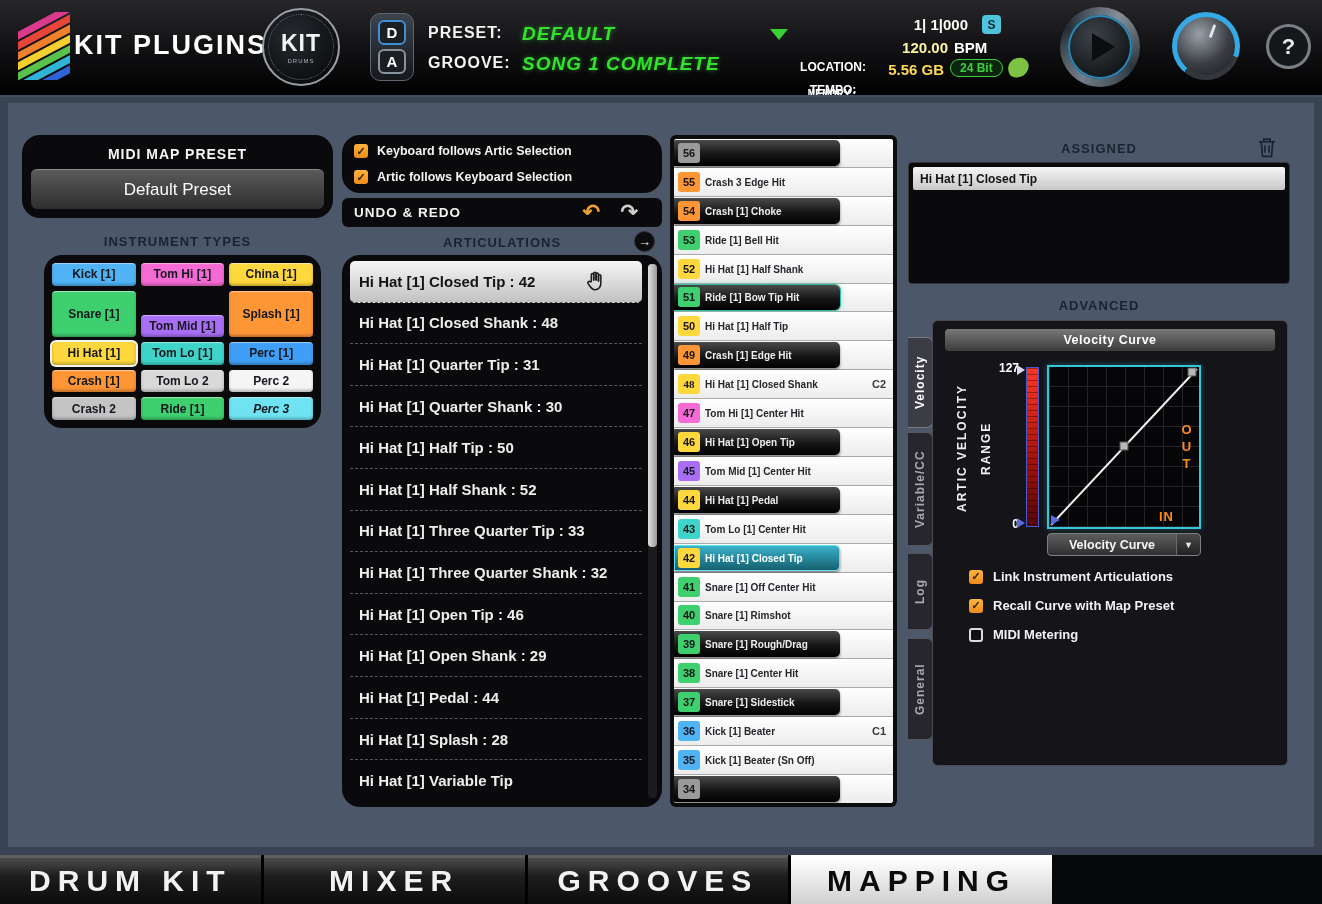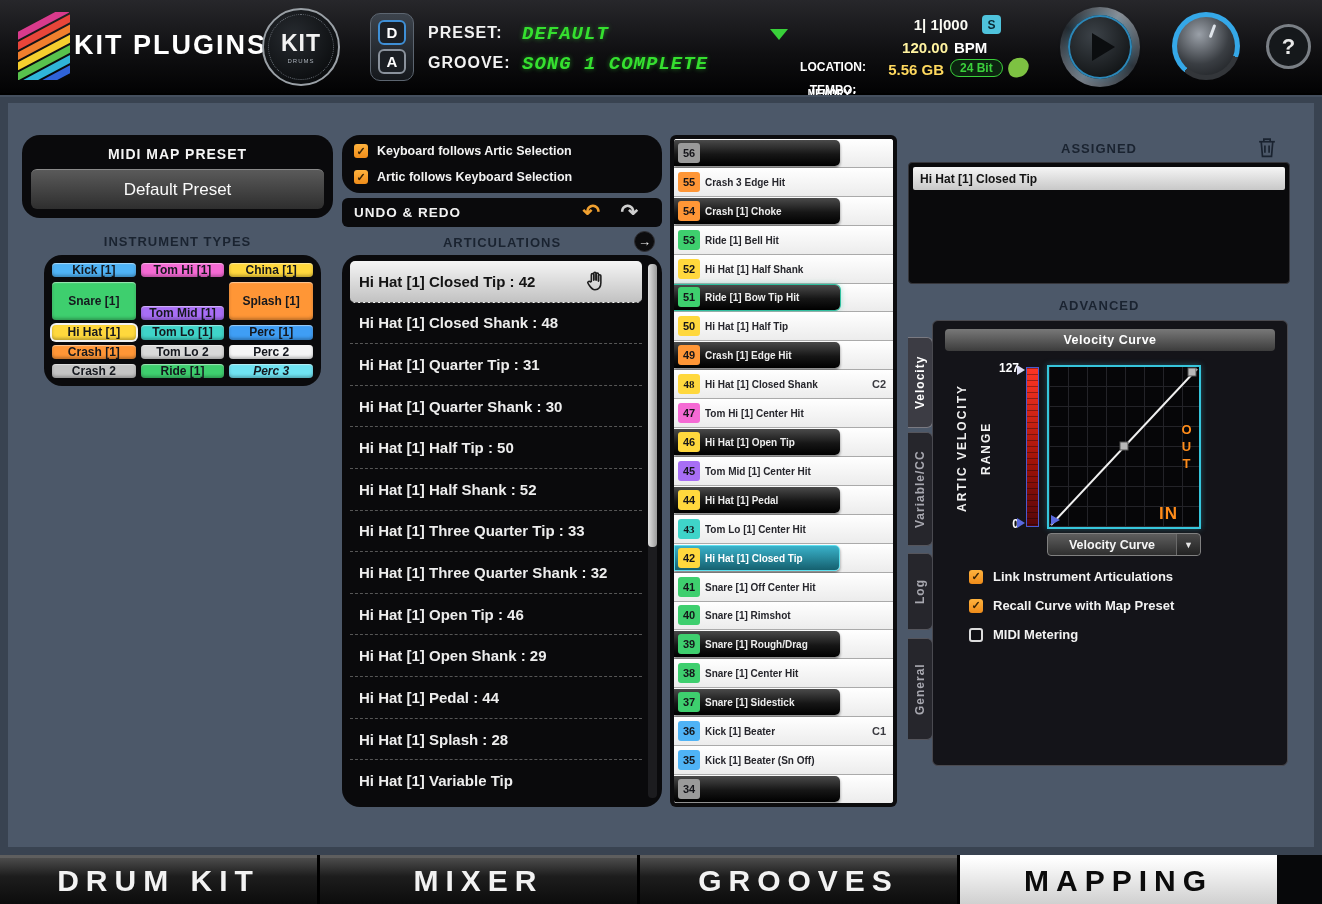--- a/index.html
+++ b/index.html
@@ -20,21 +20,21 @@
   .kit-circle::after { content:""; position:absolute; inset:4px; border-radius:50%; border:1px dotted #6a7078; }
   .kit-circle .kc-title { font-size:23px; font-weight:bold; color:#f2f2f2; letter-spacing:1px; }
   .kit-circle .kc-sub { font-size:6px; color:#aab0b8; letter-spacing:1px; margin-top:1px; }
   .da-badge { position:absolute; left:370px; top:13px; width:44px; height:68px; border-radius:10px;
     background:linear-gradient(180deg,#3c434c,#15181c); border:1px solid #5c6570;
     display:flex; flex-direction:column; align-items:center; justify-content:center; gap:4px; }
   .da-cell { width:28px; height:25px; border-radius:6px; background:#1b1f24; display:flex; align-items:center; justify-content:center;
     font-size:15px; font-weight:bold; color:#fff; }
   .da-d { border:2px solid #3e8fd6; } .da-a { border:2px solid #8a929c; }
   .lcd-label { position:absolute; font-size:16px; font-weight:bold; color:#f2f2f2; letter-spacing:1px; }
-  .lcd-value { position:absolute; font-family:Liberation Mono, monospace; font-style:italic; font-weight:bold;
+  .lcd-value { position:absolute; font-family:Liberation Sans, sans-serif; font-style:italic; font-weight:bold;
     font-size:19px; color:#35e02f; letter-spacing:1px; text-shadow:0 0 5px rgba(60,255,60,.45);padding-left:14px; }
   #preset-label{left:428px;top:24px;} #preset-value{left:508px;top:23px;}
   #groove-label{left:428px;top:54px;} #groove-value{left:508px;top:53px;}
   .dd-triangle { position:absolute; left:770px; top:29px; width:0; height:0;
     border-left:9px solid transparent; border-right:9px solid transparent; border-top:11px solid #39d03a; }
   .rlabel { position:absolute; left:788px; width:90px; text-align:center; font-size:12px; font-weight:bold; color:#fff;margin-top:44px; }
   #loc-label{top:16px;} #tempo-label{top:39px;} #mem-label{top:44px;font-family:Liberation Mono, monospace;}
   .rvalue { position:absolute; font-size:15px; font-weight:bold; }
   #loc-value{left:886px; top:16px; width:82px; text-align:right; color:#fafaf2;}
   #tempo-value{left:872px; top:39px; width:76px; text-align:right; color:#fff3a0;}
@@ -70,21 +70,21 @@
   .section-title { position:absolute; text-align:center; font-size:13px; font-weight:bold; color:#1a2330; letter-spacing:1px; }
 
   
   #midi-map { left:22px; top:40px; width:311px; height:83px; }
   .mm-title { text-align:center; margin-top:11px; font-size:14px; font-weight:bold; color:#f5f5f5; letter-spacing:1px; }
   .mm-btn { position:absolute; left:9px; top:34px; width:293px; height:40px; border-radius:6px;
     background:linear-gradient(180deg,#5a5a5a,#2e2e2e); border-top:1px solid #8a8a8a;
     color:#fafafa; font-size:17px; display:flex; align-items:center; justify-content:center; }
 
   #inst-title { left:22px; top:139px; width:311px; }
-  #inst-panel { left:44px; top:160px; width:277px; height:131px; padding:8px; }
+  #inst-panel { left:44px; top:160px; width:277px; height:173px; padding:8px; }
   #inst-grid { display:grid; grid-template-columns:1fr 1fr 1fr; gap:5px; height:100%; }
   .inst-btn { border-radius:4px; font-size:12px; font-weight:bold; color:#15181e;
     display:flex; align-items:center; justify-content:center; box-shadow:inset 0 -2px 3px rgba(0,0,0,.25), inset 0 1px 1px rgba(255,255,255,.5); }
   .inst-btn.sel { box-shadow:0 0 0 2px #f2f2f2, inset 0 -2px 3px rgba(0,0,0,.25); }
   .inst-btn.it { font-style:italic; }
 
   
   #options-panel { left:342px; top:40px; width:320px; height:58px; padding:9px 12px; display:flex; flex-direction:column; justify-content:space-between; }
   .opt-row { display:flex; align-items:center; }
   .cbx { width:14px; height:14px; border-radius:3px; background:linear-gradient(180deg,#ffb33e,#ef8c1a);
@@ -164,32 +164,32 @@
                linear-gradient(180deg,#ff3525,#a01208 60%,#55060a); }
   .rmark { position:absolute; width:0; height:0; border-top:5px solid transparent; border-bottom:5px solid transparent; }
   #rmark-top { left:84px; top:44px; border-left:8px solid #dcdcf2; }
   #rmark-bot { left:84px; top:197px; border-left:8px solid #5a6ae0; }
   .curve-box { position:absolute; left:114px; top:44px; width:154px; height:164px; background:#060608;
     border:2px solid #36c6dc; box-shadow:0 0 6px rgba(54,198,220,.35);
     background-image:repeating-linear-gradient(0deg,#232328 0 1px,transparent 1px 20px),
                      repeating-linear-gradient(90deg,#232328 0 1px,transparent 1px 19px); }
   .out-label { position:absolute; right:5px; top:50%; transform:translateY(-50%); writing-mode:vertical-rl;
     text-orientation:upright; color:#ff8c1a; font-size:13px; font-weight:bold; letter-spacing:2px; }
-  .in-label { position:absolute; left:56%; bottom:3px; color:#ff8c1a; font-size:17px; font-weight:bold; letter-spacing:1px;padding-left:26px; }
+  .in-label { position:absolute; left:56%; bottom:3px; color:#ff8c1a; font-size:13px; font-weight:bold; letter-spacing:1px;padding-left:26px; }
   .vc-dd { position:absolute; left:114px; top:212px; width:154px; height:23px; border-radius:4px;
     background:linear-gradient(180deg,#5e5e5e,#2f2f2f); border:1px solid #808080; display:flex; align-items:center; }
   .vc-dd-label { flex:1; text-align:center; color:#f5f5f5; font-size:12.5px; font-weight:bold; }
   .vc-dd-caret { width:24px; height:100%; border-left:1px solid #6a6a6a; background:linear-gradient(180deg,#4a4a4a,#222);
     border-radius:0 4px 4px 0; color:#e8e8e8; font-size:9px; display:flex; align-items:center; justify-content:center; }
   #adv-checks { position:absolute; left:36px; top:248px; display:flex; flex-direction:column; gap:14px; }
   .achk-row { display:flex; align-items:center; }
   .achk-row .opt-label { font-size:13px; margin-left:10px; }
 
   
-  .bottom-bar { position:absolute; left:0; top:855px; width:1277px; height:49px; background:#000; display:flex; }
+  .bottom-bar { position:absolute; left:0; top:855px; width:1052px; height:49px; background:#000; display:flex; }
   .btab { flex:1 1 0; margin-right:3px; background:linear-gradient(180deg,#4c4c4c,#1d1d1d 40%,#0c0c0c);
     border-top:3px solid #5e5e5e; color:#f2f2f2; font-size:30px; font-weight:bold; letter-spacing:7px;
     display:flex; align-items:center; justify-content:center; }
   .btab:last-child { margin-right:0; }
   .btab.active { background:linear-gradient(180deg,#ffffff,#d0d0d0); border-top:3px solid #fff; color:#0b0b0b; }
 </style>
 </head>
 <body>
 
 <div class="app">
@@ -404,21 +404,21 @@
           <div class="krow white">
             <div class="knum" style="background: rgb(168, 110, 245);">45</div>
             <div class="klabel">Tom Mid [1] Center Hit</div>
           </div>
           <div class="krow black">
             <div class="bkey"></div>
             <div class="knum" style="background: rgb(255, 216, 61);">44</div>
             <div class="klabel">Hi Hat [1] Pedal</div>
           </div>
           <div class="krow white">
-            <div class="knum" style="background: rgb(63, 212, 201); font-family: Liberation Serif, serif;">43</div>
+            <div class="knum" style="background: rgb(63, 212, 201);">43</div>
             <div class="klabel">Tom Lo [1] Center Hit</div>
           </div>
           <div class="krow black selected">
             <div class="bkey"></div>
             <div class="knum" style="background: rgb(255, 216, 61);">42</div>
             <div class="klabel">Hi Hat [1] Closed Tip</div>
           </div>
           <div class="krow white">
             <div class="knum" style="background: rgb(62, 207, 110);">41</div>
             <div class="klabel">Snare [1] Off Center Hit</div>

